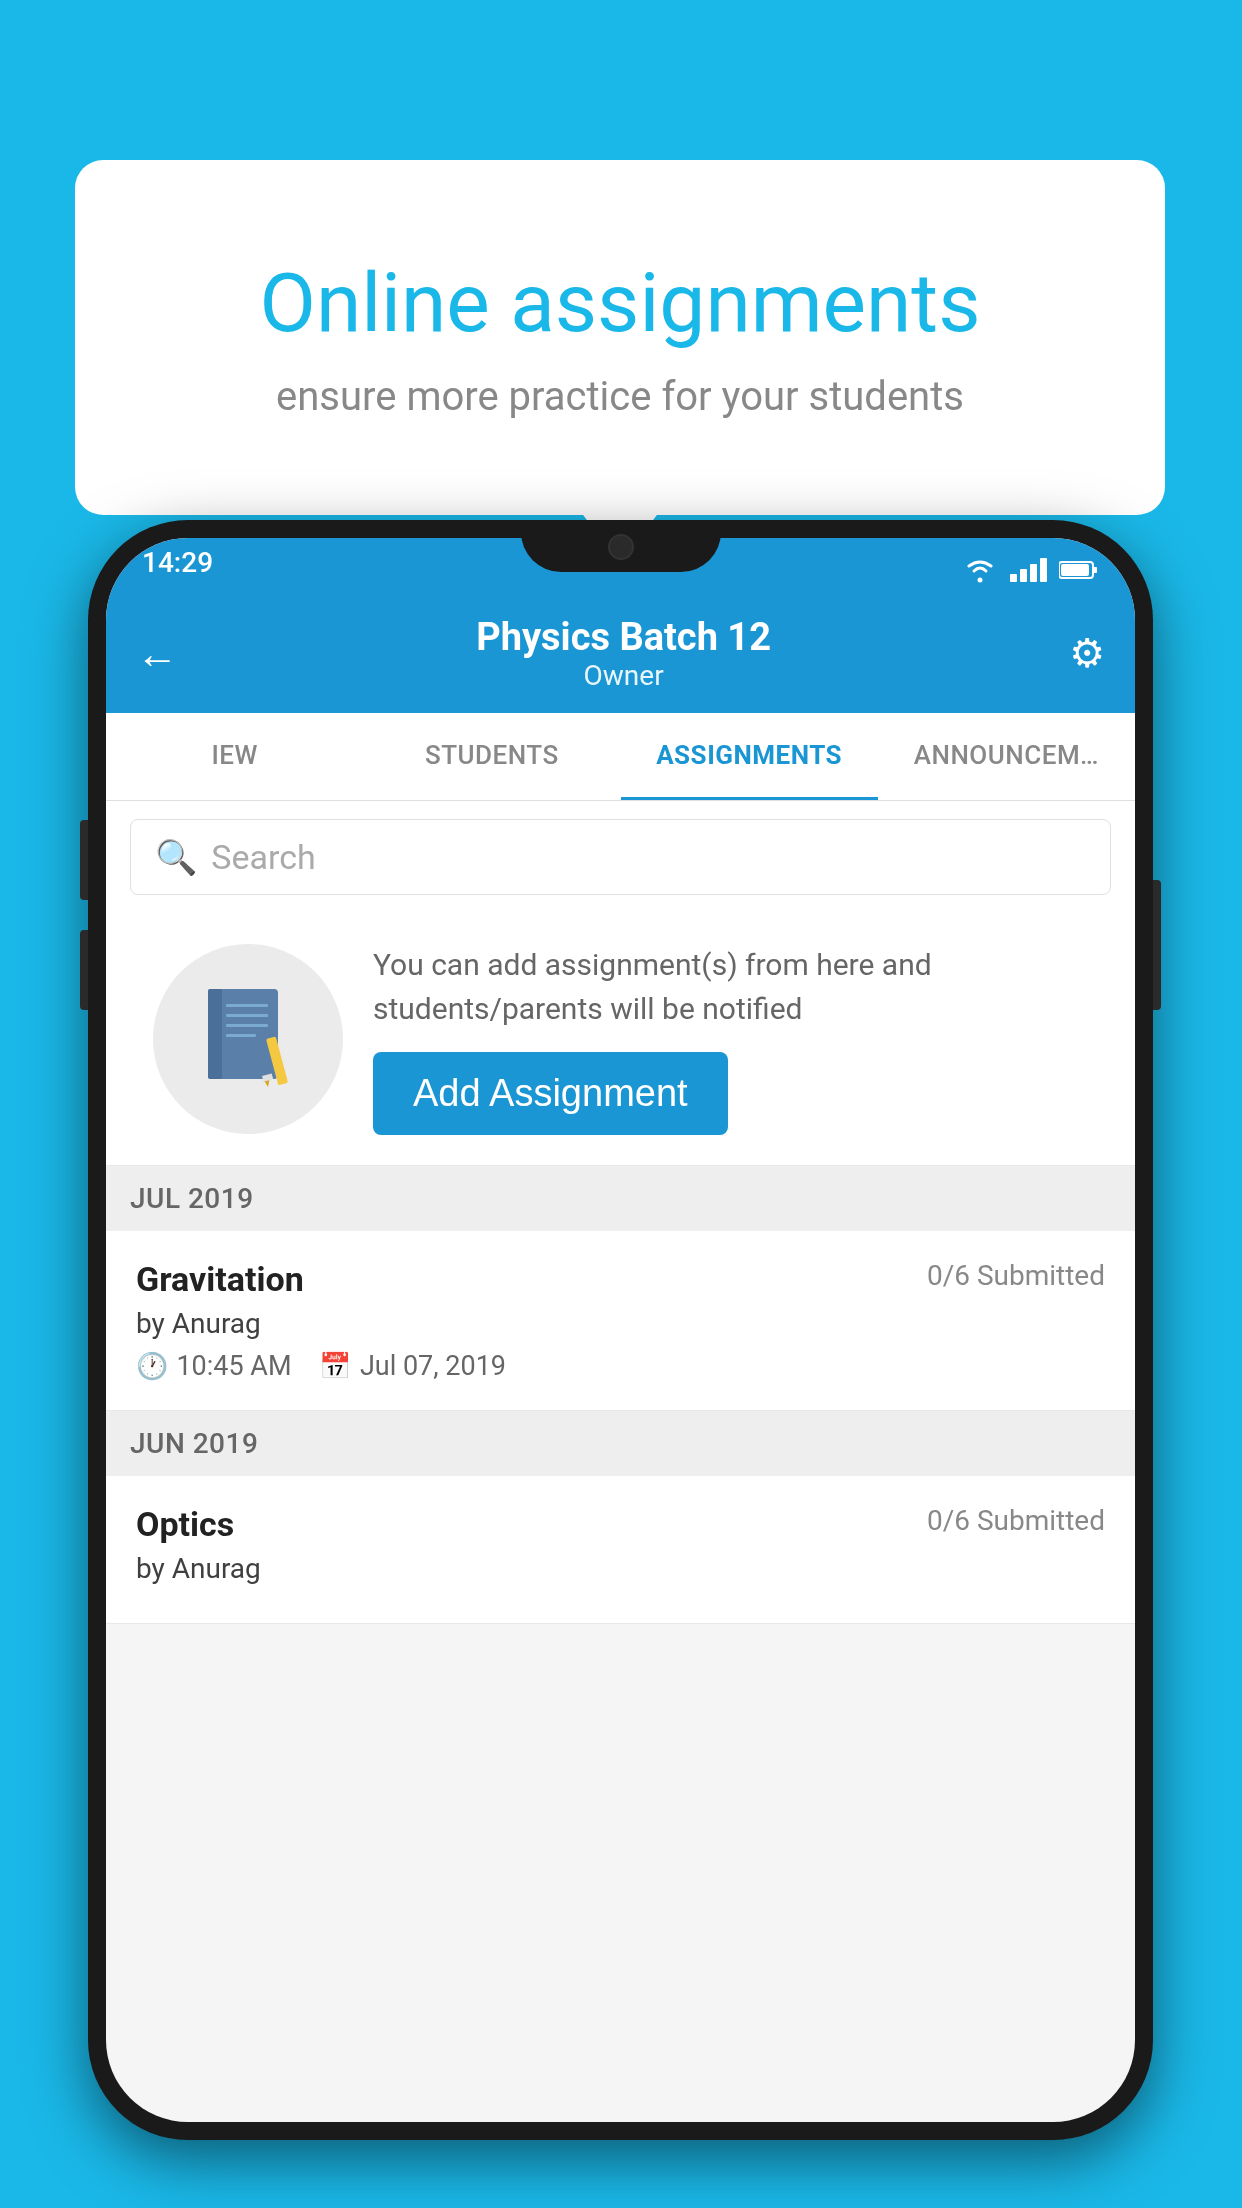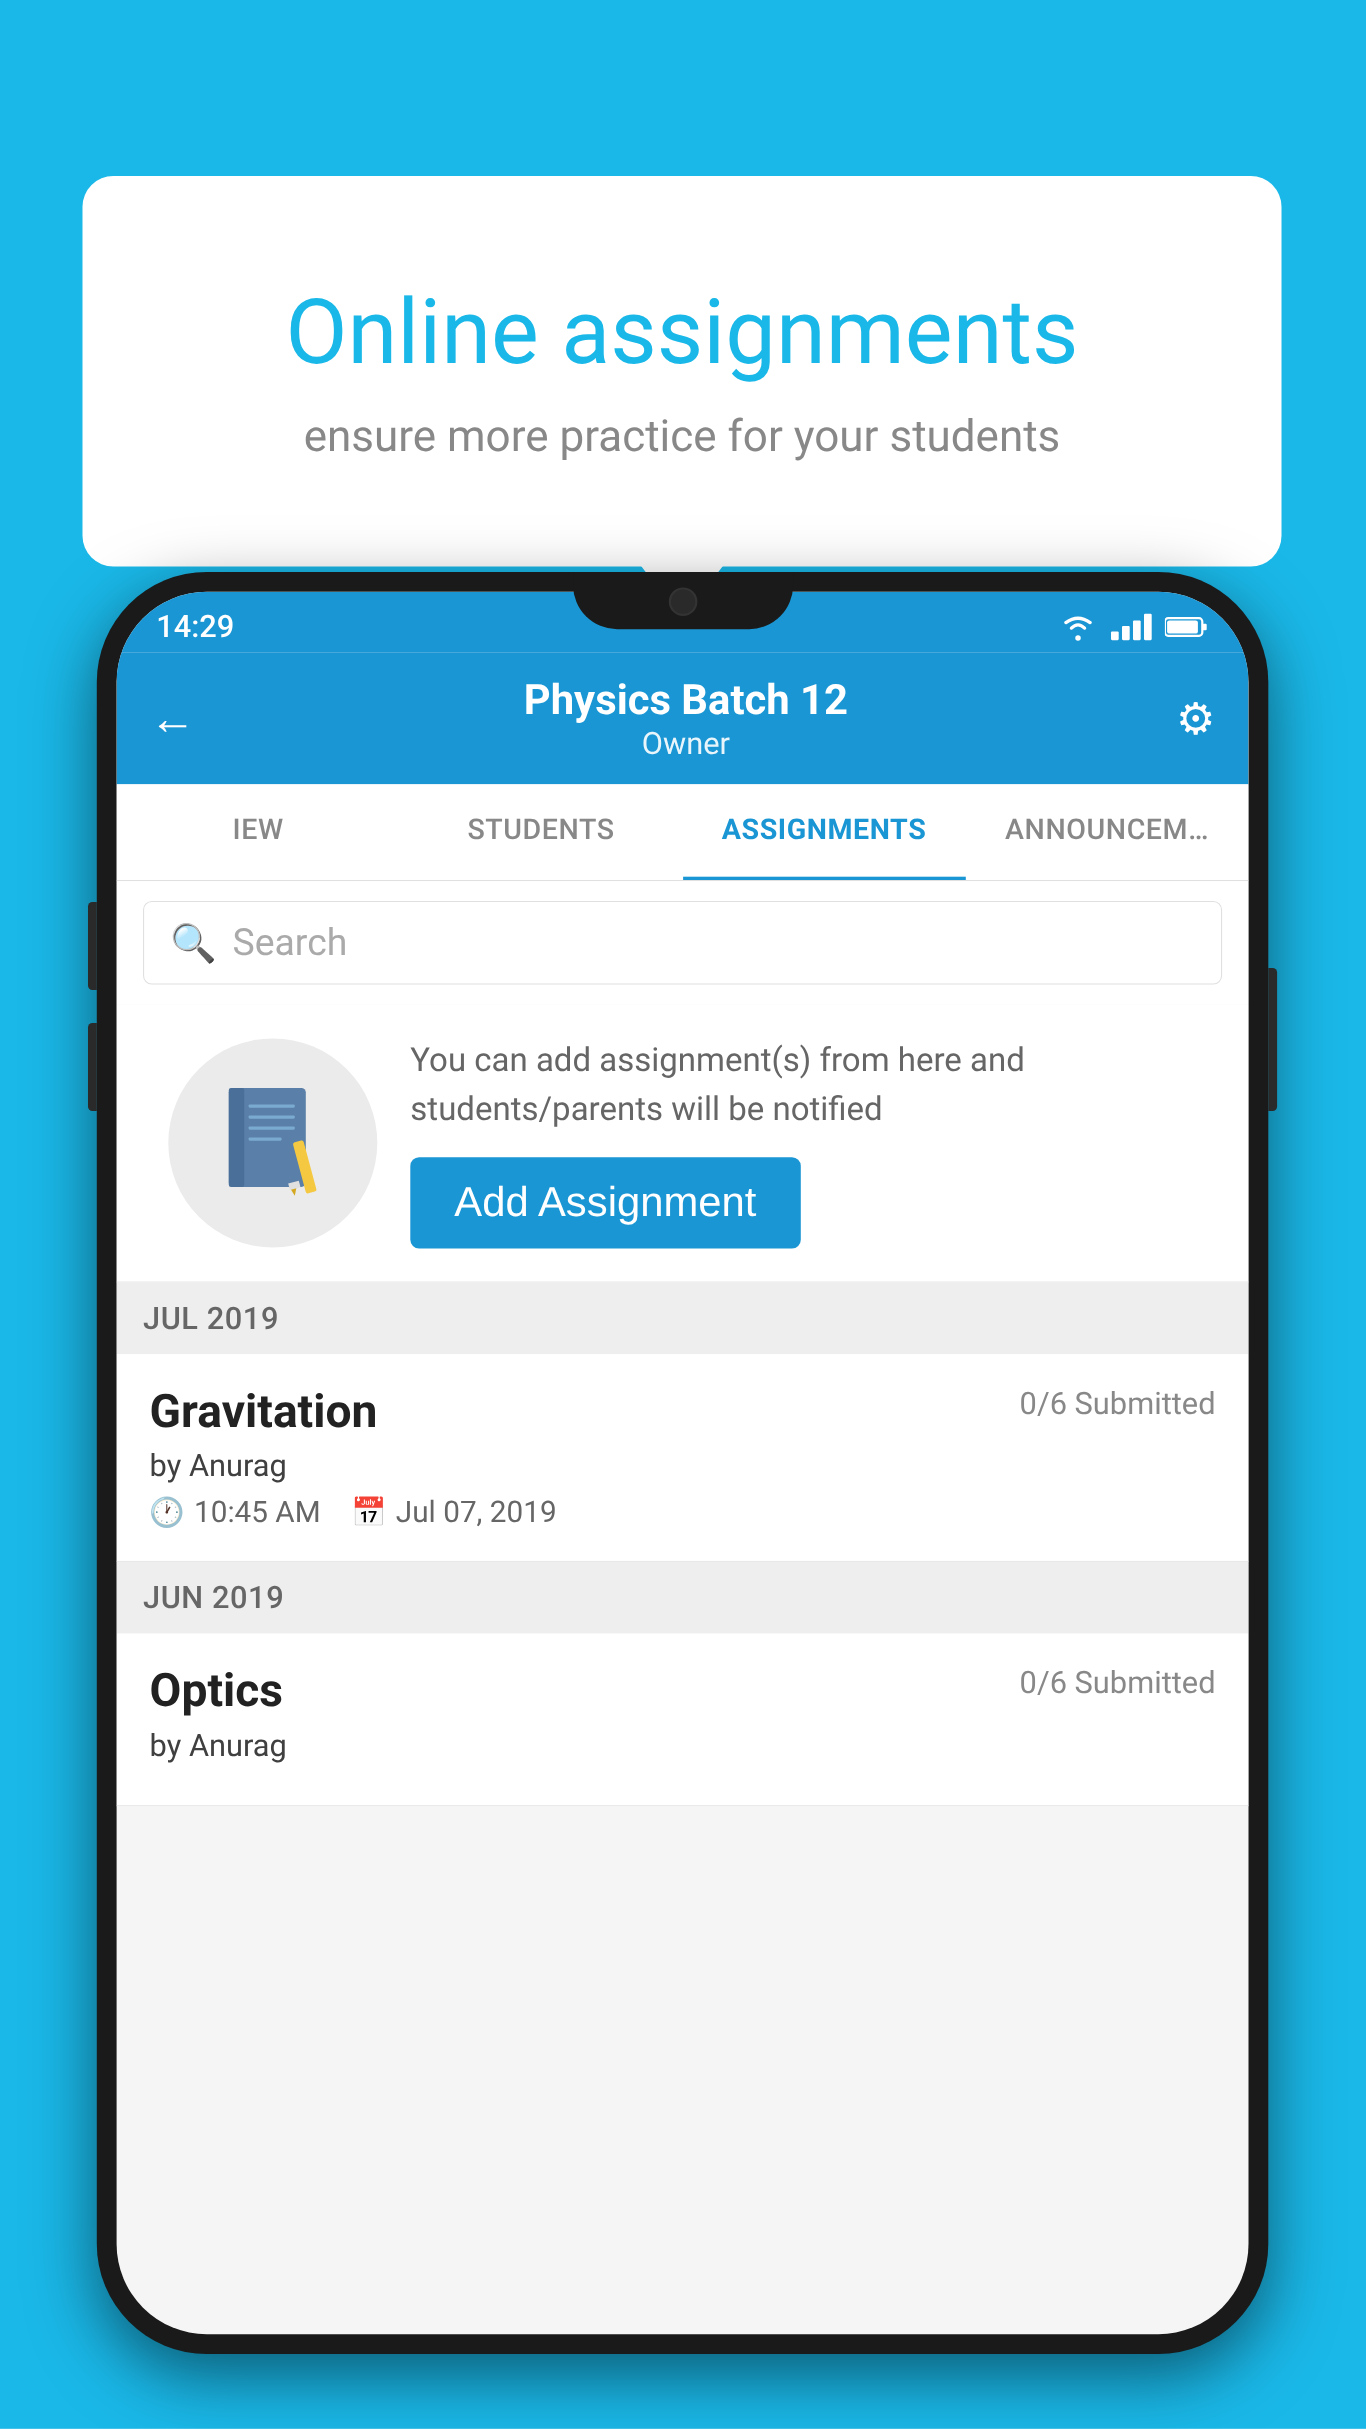--- a/index.html
+++ b/index.html
@@ -106,21 +106,20 @@
       border-radius: 82px;
       overflow: hidden;
       background: #f5f5f5;
     }
 
     
     .status-bar {
       background: #1a96d4;
       height: 55px;
       display: flex;
-      align-items: center;
       justify-content: space-between;
       padding: 0 36px;
       padding-top: 8px;
     }
 
     .status-time {
       color: white;
       font-size: 28px;
       font-weight: 500;
     }
@@ -284,21 +283,21 @@
     }
 
     .assignment-top-row {
       display: flex;
       justify-content: space-between;
       align-items: flex-start;
       margin-bottom: 8px;
     }
 
     .assignment-title {
-      font-size: 42px;
+      font-size: 34px;
       font-weight: 700;
       color: #222;
     }
 
     .assignment-submitted {
       font-size: 28px;
       color: #888;
     }
 
     .assignment-author {

